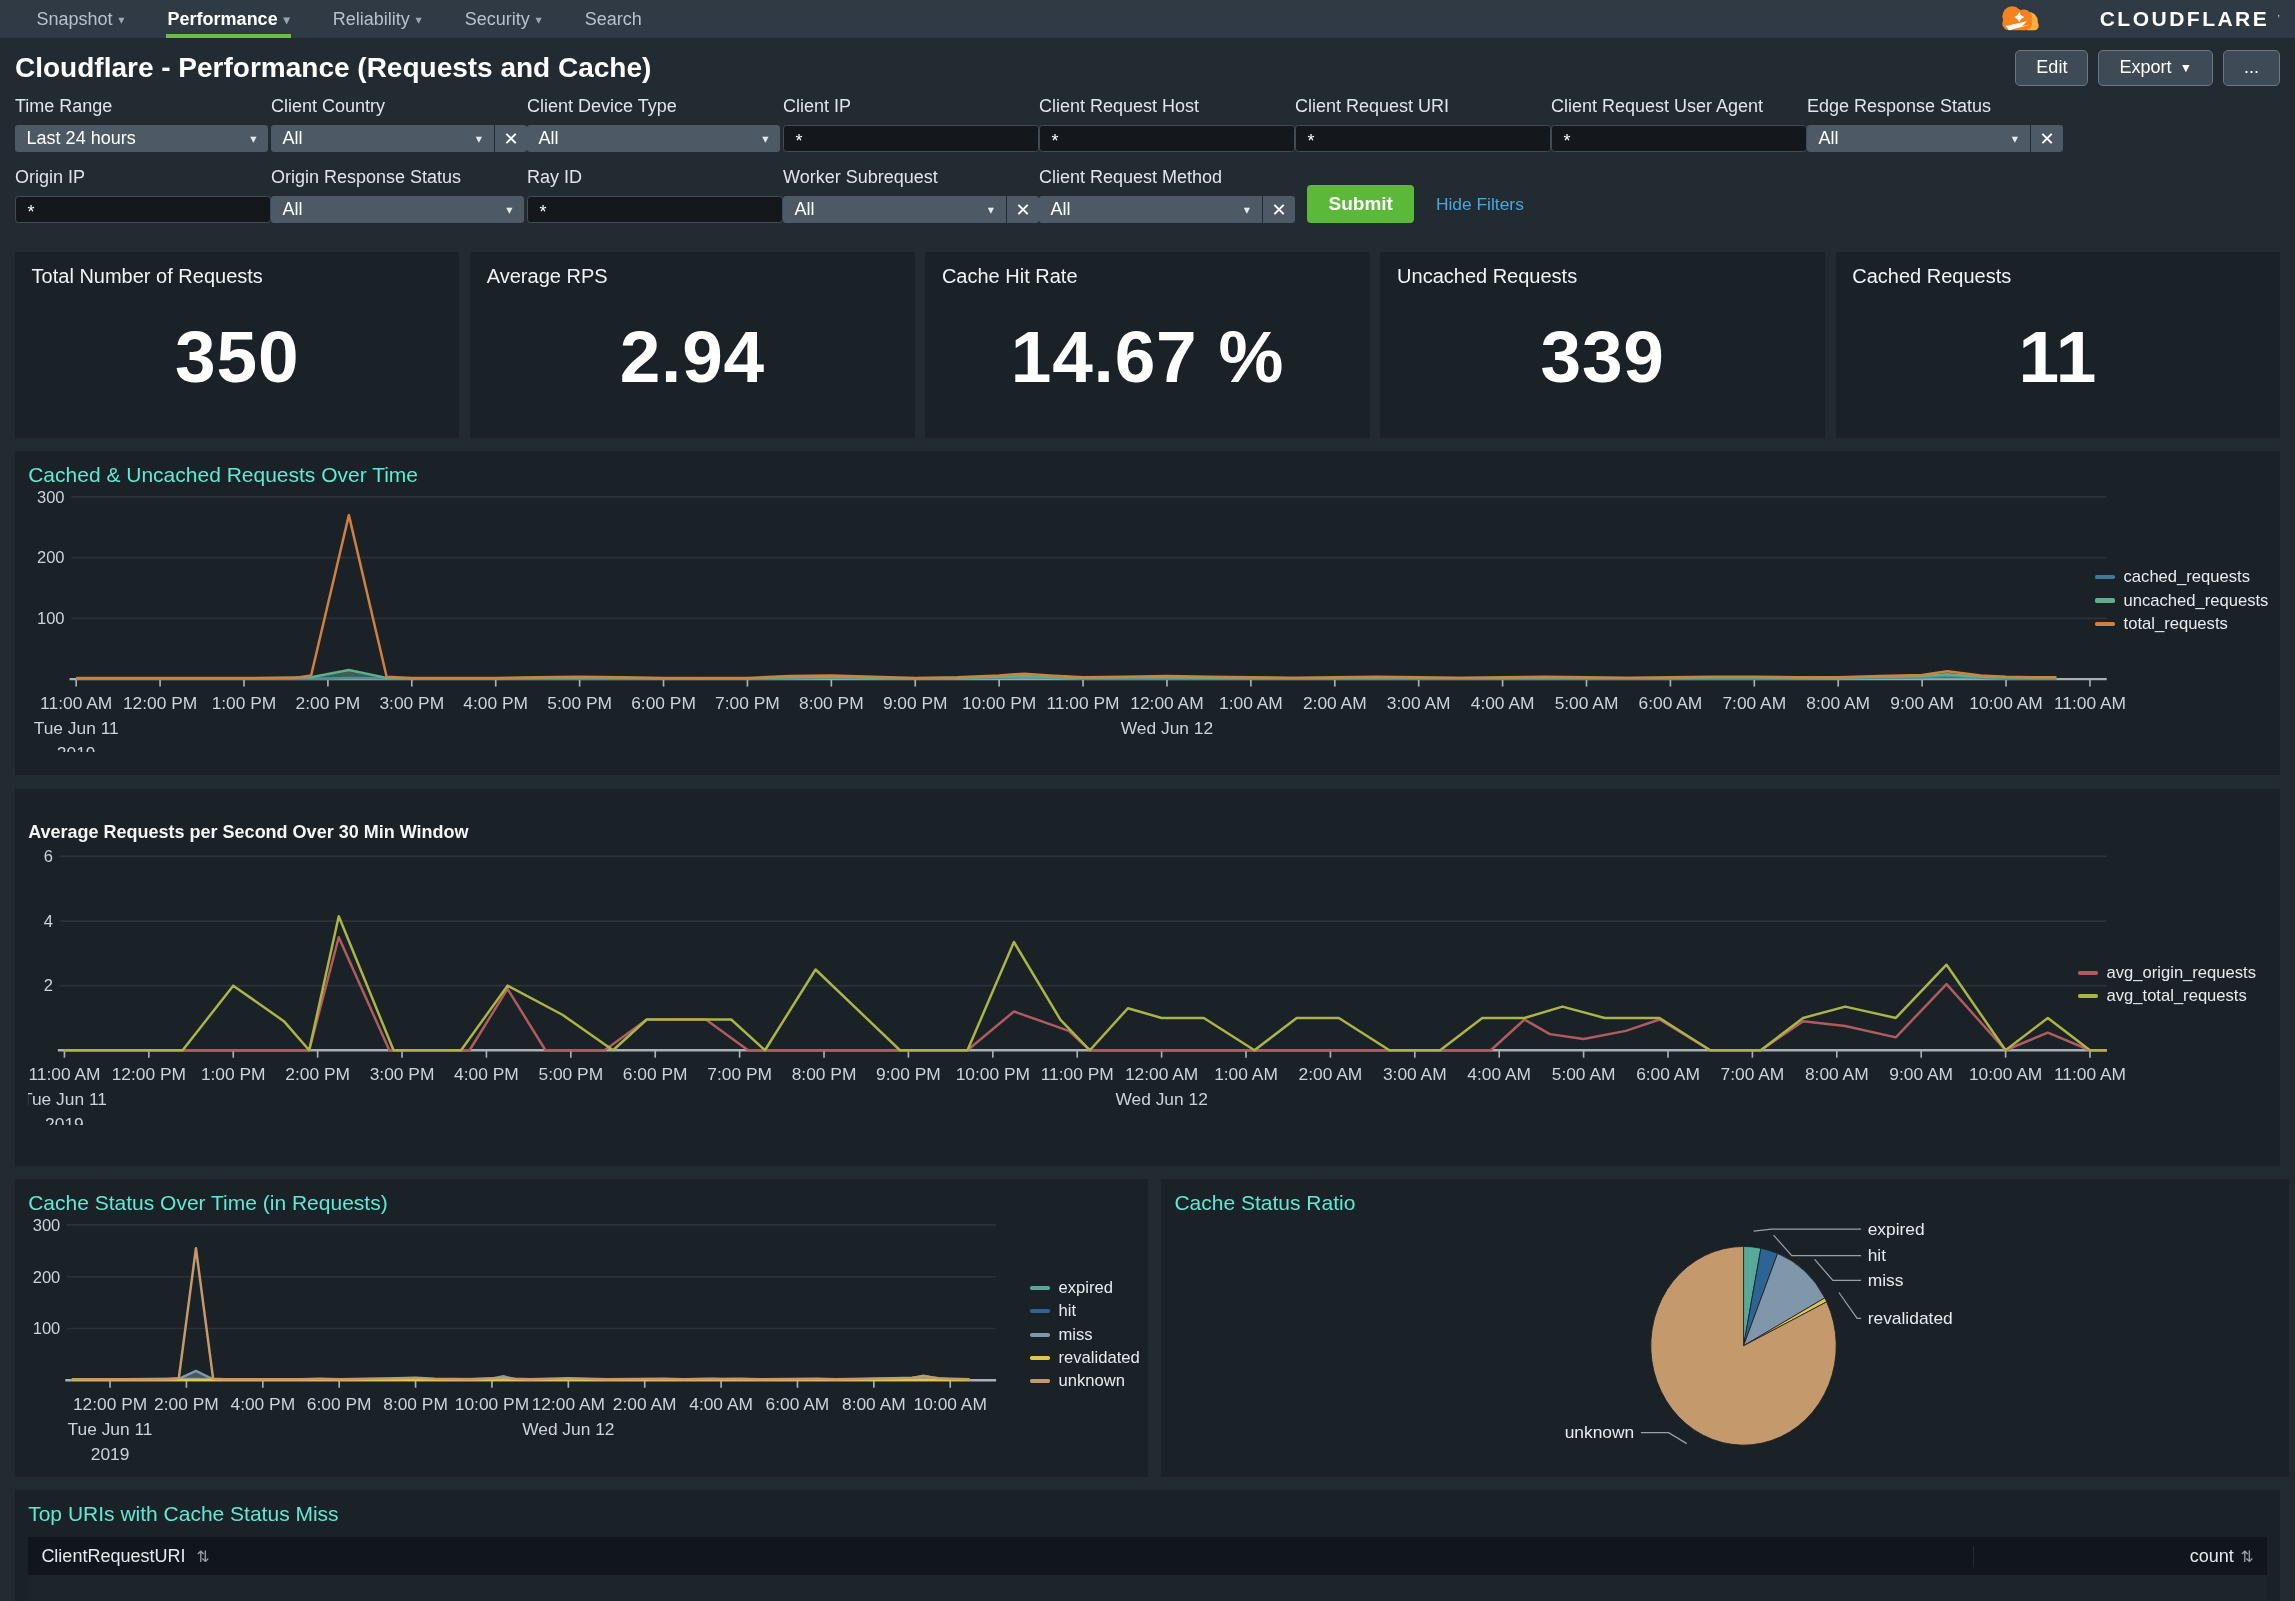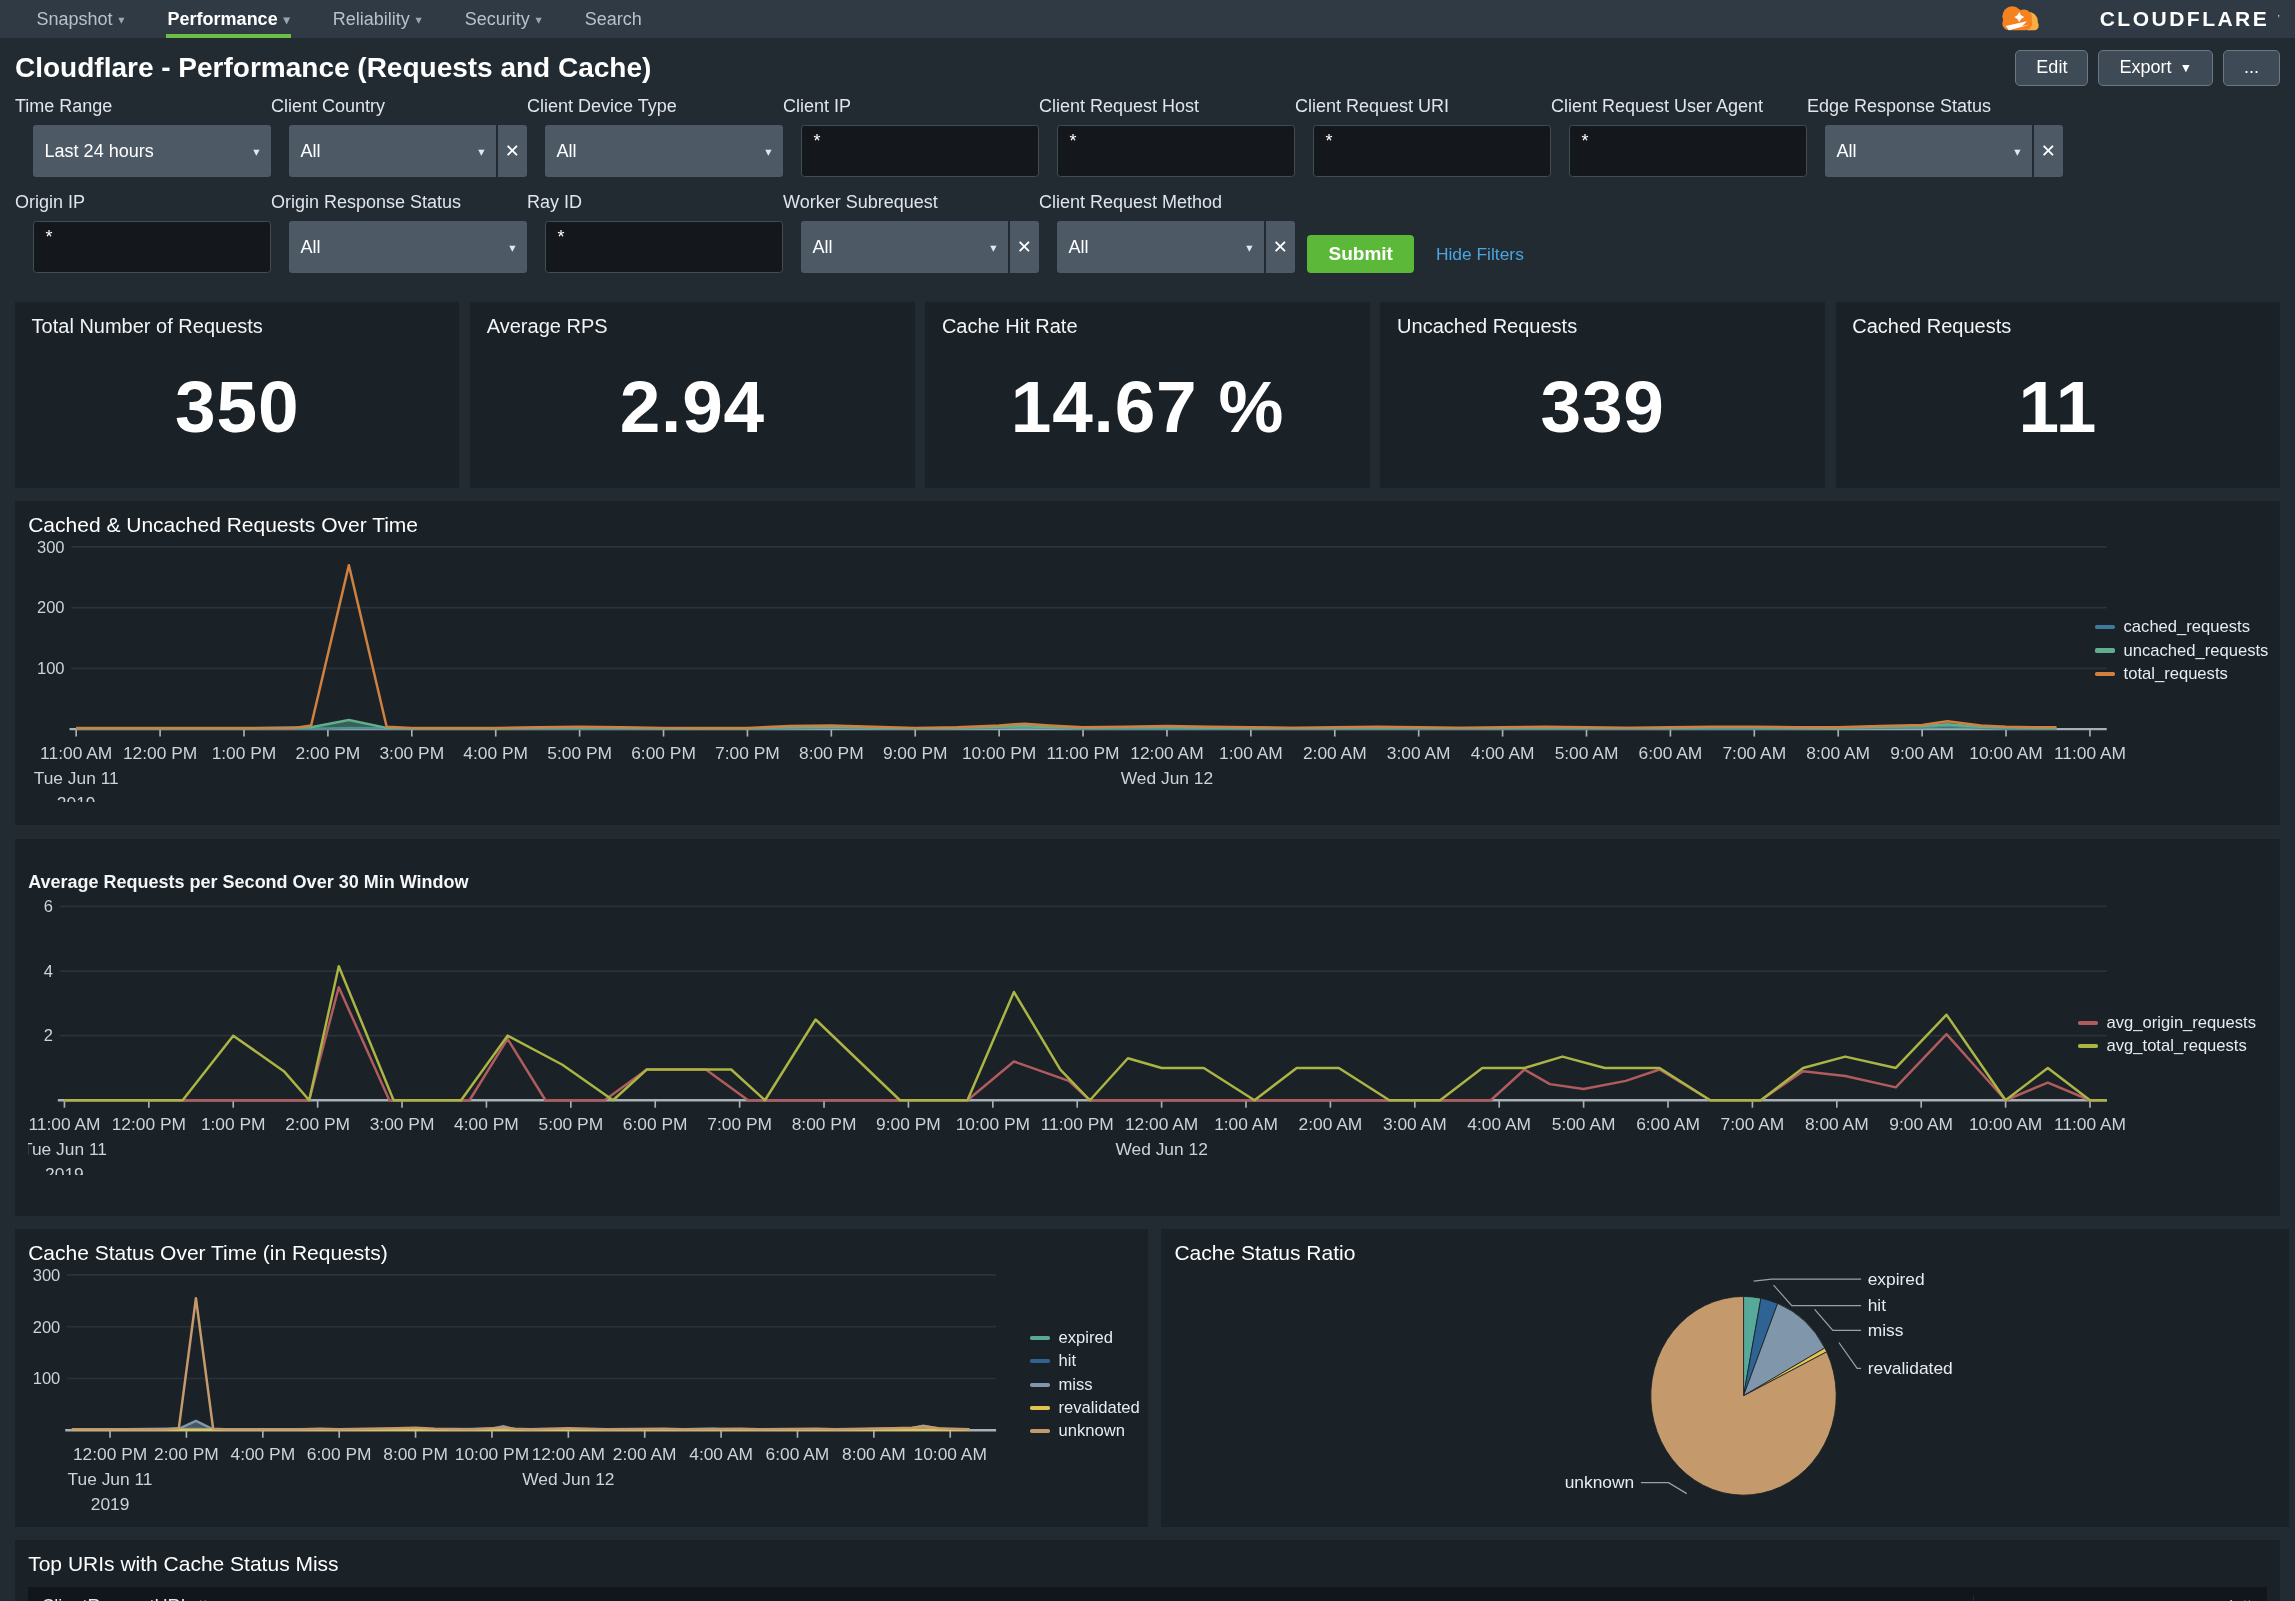--- a/index.html
+++ b/index.html
@@ -18,42 +18,42 @@
   .page-title{font-size:28px;font-weight:bold;color:#ffffff;}
   .header-actions{margin-left:auto;display:flex;gap:10px;}
   .btn{background:#3e4a55;border:0.8px solid #6b7884;border-radius:5px;color:#fff;font-size:18px;
        padding:6.6px 20px;display:flex;align-items:center;gap:8.3px;cursor:pointer;}
   .btn .caret{font-size:12.4px;}
   
   .filters{padding:5px 15px 8.3px 15px;}
   .filter-row{display:flex;align-items:flex-end;margin-bottom:15px;}
   .filter-col{width:256px;flex:0 0 auto;}
   .filter-label{font-size:18px;color:#dfe5ea;margin-bottom:8.3px;}
-  .control{display:flex;height:52px;margin-left:18px;}
+  .control{display:flex;height:27px;}
   .select{background:#4d5a66;border-radius:3.3px;display:flex;align-items:center;padding:0 11.6px;
           width:207px;color:#fff;font-size:18px;cursor:pointer;}
   .select.wide{width:230px;}
   .select .caret{margin-left:auto;font-size:12.4px;color:#e4e9ed;}
   .clear-btn{background:#4d5a66;border-radius:0 3.3px 3.3px 0;margin-left:1.7px;width:33px;display:flex;
              align-items:center;justify-content:center;color:#fff;font-size:18px;cursor:pointer;}
   .select.has-clear{border-radius:3.3px 0 0 3.3px;}
   .tinput{background:#14181c;border:0.8px solid #414c57;border-radius:3.3px;width:247px;display:flex;
           align-items:flex-start;padding:5px 11.6px;color:#fff;font-size:18px;}
   .filter-actions{display:flex;align-items:center;gap:21.5px;margin-left:12px;}
   .submit-btn{background:#5cb838;border:none;border-radius:4.1px;color:#fff;font-size:19px;font-weight:bold;
               padding:8.3px 21.5px;cursor:pointer;}
   .link{color:#4aa5e0;font-size:17.4px;cursor:pointer;}
   
   .kpi-row{display:flex;gap:10.8px;padding:5px 15px 0 15px;}
   .kpi-card{flex:1;background:#1a2127;height:160px;display:flex;flex-direction:column;padding:13.2px 16.6px;}
   .kpi-label{font-size:20px;color:#f2f5f7;}
   .kpi-value{flex:1;display:flex;align-items:center;justify-content:center;font-size:73px;font-weight:bold;color:#ffffff;letter-spacing:0.8px;}
   
   .panel{background:#1a2127;margin:13.2px 15px 0 15px;position:relative;padding:11.6px 13.2px;}
-  .panel-title{font-size:21px;color:#ffffff;}
+  .panel-title{font-size:21px;color:#5eead4;}
   .panel-subtitle{font-size:18px;font-weight:bold;color:#f4f6f8;margin-top:21.5px;}
   .legend{position:absolute;display:flex;flex-direction:column;gap:3.3px;}
   .legend-item{display:flex;align-items:center;gap:8.3px;font-size:16.6px;color:#e8ecef;cursor:pointer;}
   .legend-swatch{width:20px;height:4.1px;border-radius:1.7px;flex:0 0 auto;}
   .row2col{display:flex;gap:13.2px;margin:13.2px 15px 0 15px;}
   .panel.inrow{margin:0;}
   .p3{width:1133px;flex:0 0 auto;height:298px;box-sizing:border-box;}
   .p4{flex:1;height:298px;box-sizing:border-box;}
   
   .table-panel{padding-bottom:0;}

